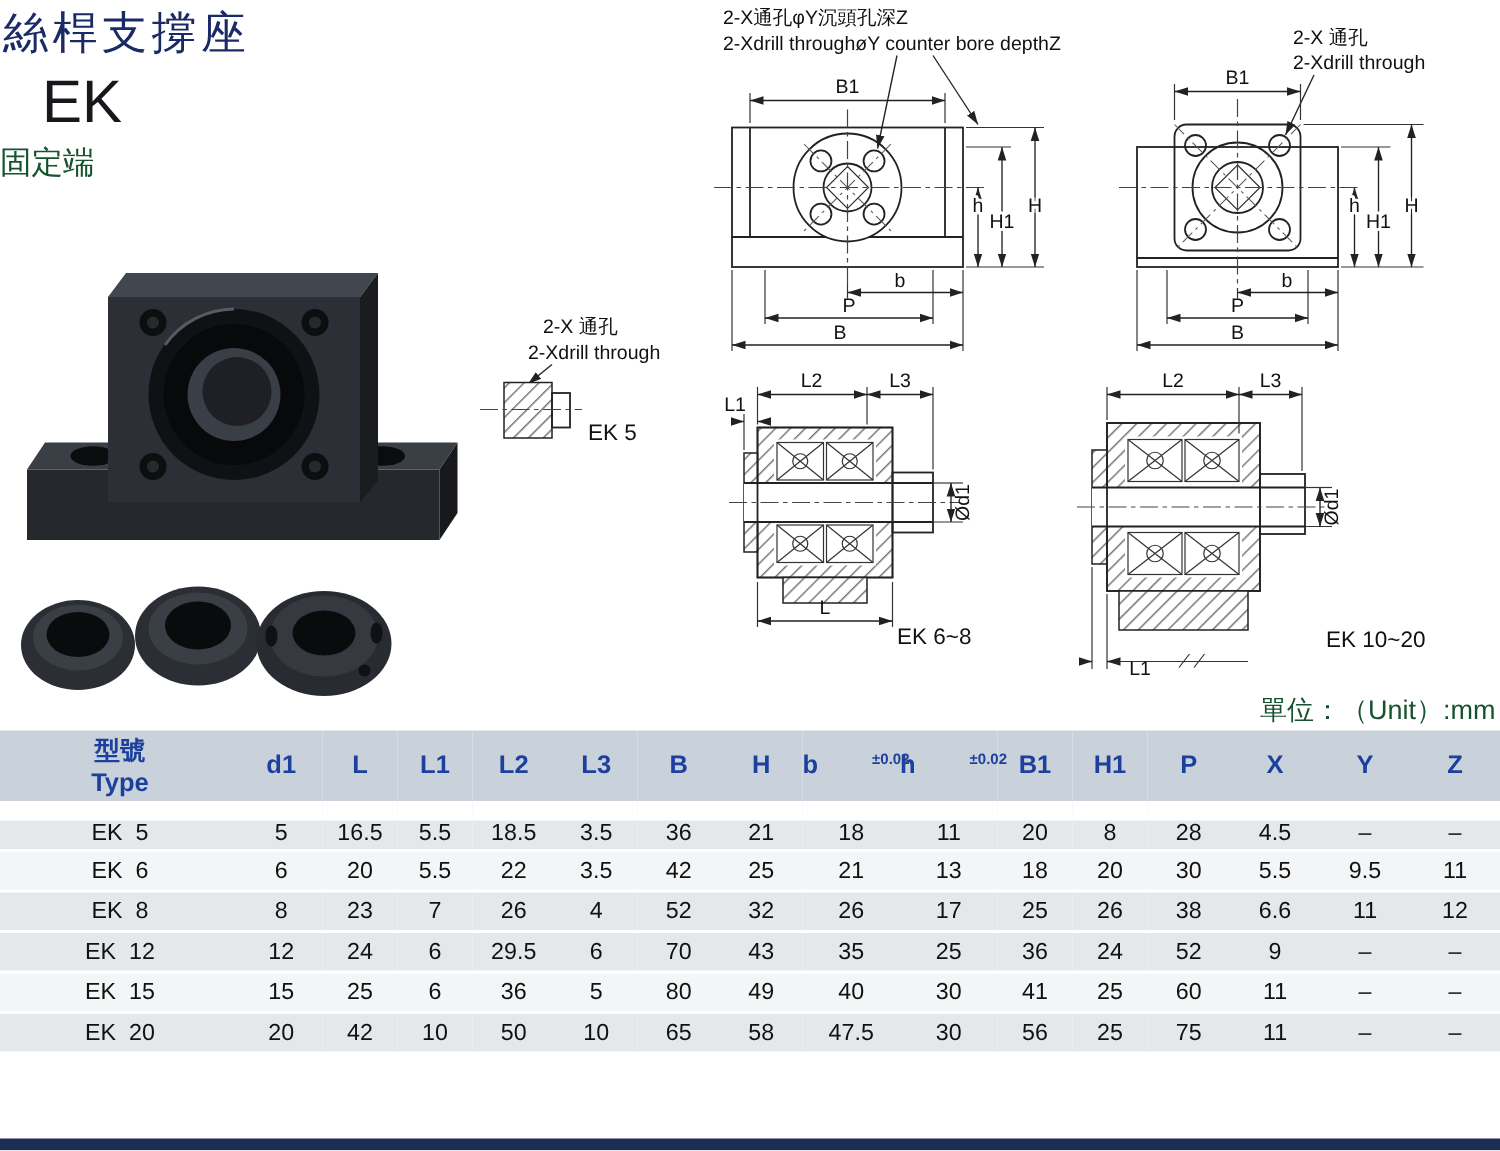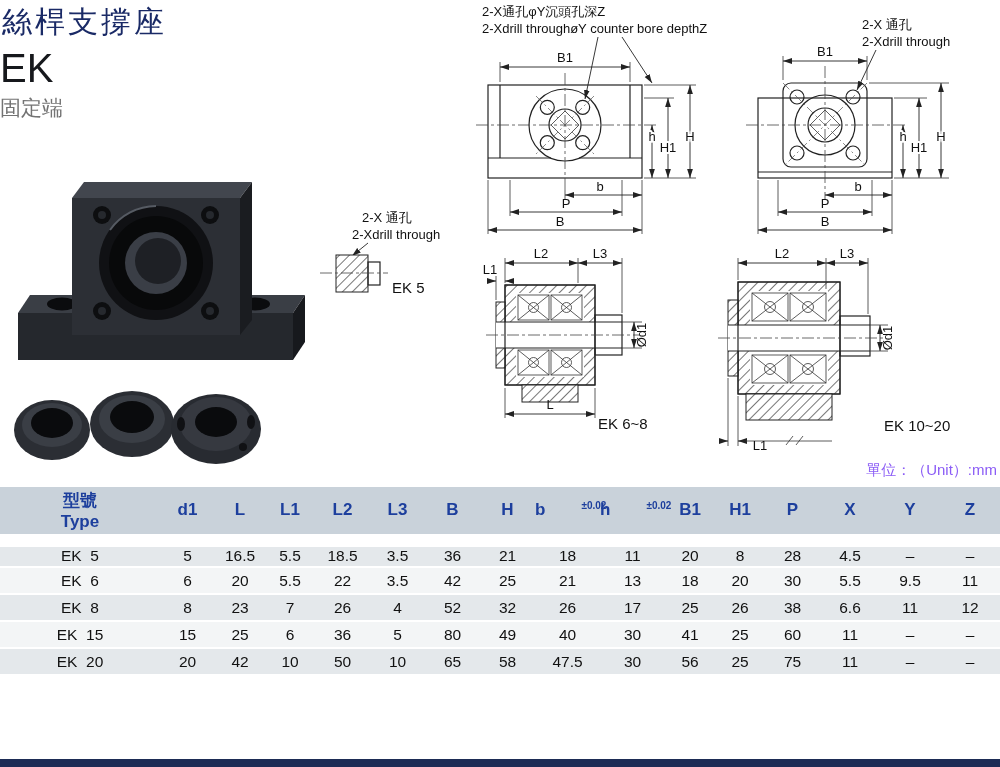--- a/index.html
+++ b/index.html
@@ -3,37 +3,37 @@
 <meta charset="utf-8">
 <style>
   * { margin:0; padding:0; box-sizing:border-box; }
   html,body { background:#fff; }
   .page { position:relative; width:1000px; height:767px; background:#fff; overflow:hidden;
           font-family:"Liberation Sans", sans-serif; }
 
   
   .hdr-title { position:absolute; top:2px; left:2px; font-size:30px; font-weight:normal;
                color:var(--title,#1a2a66); letter-spacing:3px; }
-  .hdr-model { position:absolute; top:46px; left:0; font-size:40px; color:#16181c; font-weight:500; }
-  .hdr-sub   { position:absolute; top:94px; left:0; font-size:21px; color:#737373; }
+  .hdr-model { position:absolute; top:46px; left:0; font-size:40px; color:#16181c; font-weight:500;padding-left:28px; }
+  .hdr-sub   { position:absolute; top:94px; left:0; font-size:21px; color:#14532d; }
 
   
   .drawing-svg { position:absolute; top:0; left:0; }
   .ol   { fill:none; stroke:#222; stroke-width:1.2; }
   .thin { fill:none; stroke:#333; stroke-width:0.8; }
   .dim  { fill:none; stroke:#222; stroke-width:0.9; }
   .cl   { fill:none; stroke:#444; stroke-width:0.8; stroke-dasharray:12 3 3 3; }
   .dl   { fill:none; stroke:#555; stroke-width:0.7; stroke-dasharray:9 3 2 3; }
   .dimtxt { font:13px "Liberation Sans",sans-serif; fill:#111; }
   .anntxt { font:13px "Liberation Sans",sans-serif; fill:#111; }
   .viewtxt{ font:15px "Liberation Sans",sans-serif; fill:#111; }
   .tc   { text-anchor:middle; }
   .halo { paint-order:stroke; stroke:#fff; stroke-width:4px; stroke-linejoin:round; }
 
-  .unit-note { position:absolute; top:461px; right:3px; font-size:15px; color:#8b5cf6; }
+  .unit-note { position:absolute; top:461px; right:3px; font-size:18px; color:#14532d; }
 
   
   .tbl-wrap { position:absolute; top:487px; left:0; width:976px; }
   table { border-collapse:collapse; width:1000px; table-layout:fixed; }
   thead th { background:var(--table-header-bg,#c9d2da); color:var(--table-header-text,#1d3f9d);
              font-size:17px; font-weight:bold; height:53px; text-align:center; vertical-align:middle;
              border-bottom:13px solid #fff; }
   thead th .tol { font-size:10px; vertical-align:6px; font-weight:bold;margin-left:36px; }
   tbody td { font-size:15.5px; color:#111; text-align:center; height:27px;
              border-bottom:2px solid #fff; white-space:pre; }
@@ -406,20 +406,38 @@
             <td>32</td>
             <td>26</td>
             <td>17</td>
             <td>25</td>
             <td>26</td>
             <td>38</td>
             <td>6.6</td>
             <td>11</td>
             <td>12</td>
           </tr>
+          <tr class="odd">
+            <td>EK  12</td>
+            <td>12</td>
+            <td>24</td>
+            <td>6</td>
+            <td>29.5</td>
+            <td>6</td>
+            <td>70</td>
+            <td>43</td>
+            <td>35</td>
+            <td>25</td>
+            <td>36</td>
+            <td>24</td>
+            <td>52</td>
+            <td>9</td>
+            <td>–</td>
+            <td>–</td>
+          </tr>
           <tr class="even">
             <td>EK  15</td>
             <td>15</td>
             <td>25</td>
             <td>6</td>
             <td>36</td>
             <td>5</td>
             <td>80</td>
             <td>49</td>
             <td>40</td>

